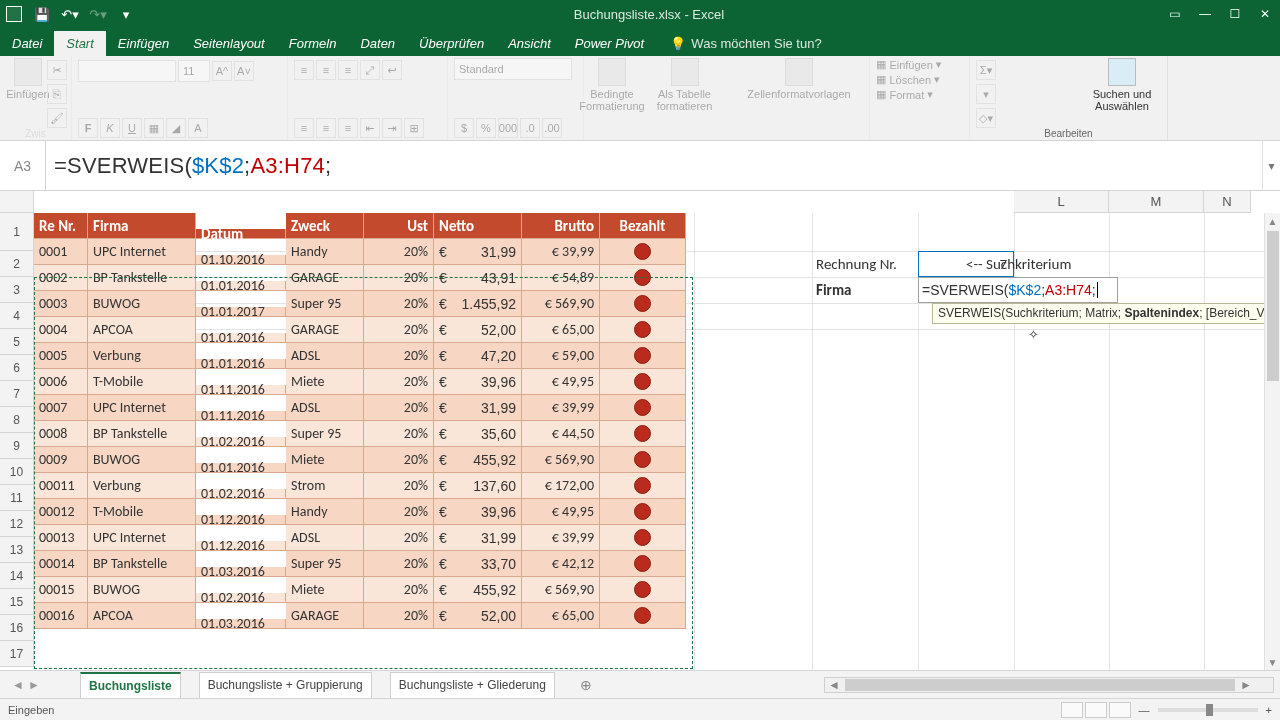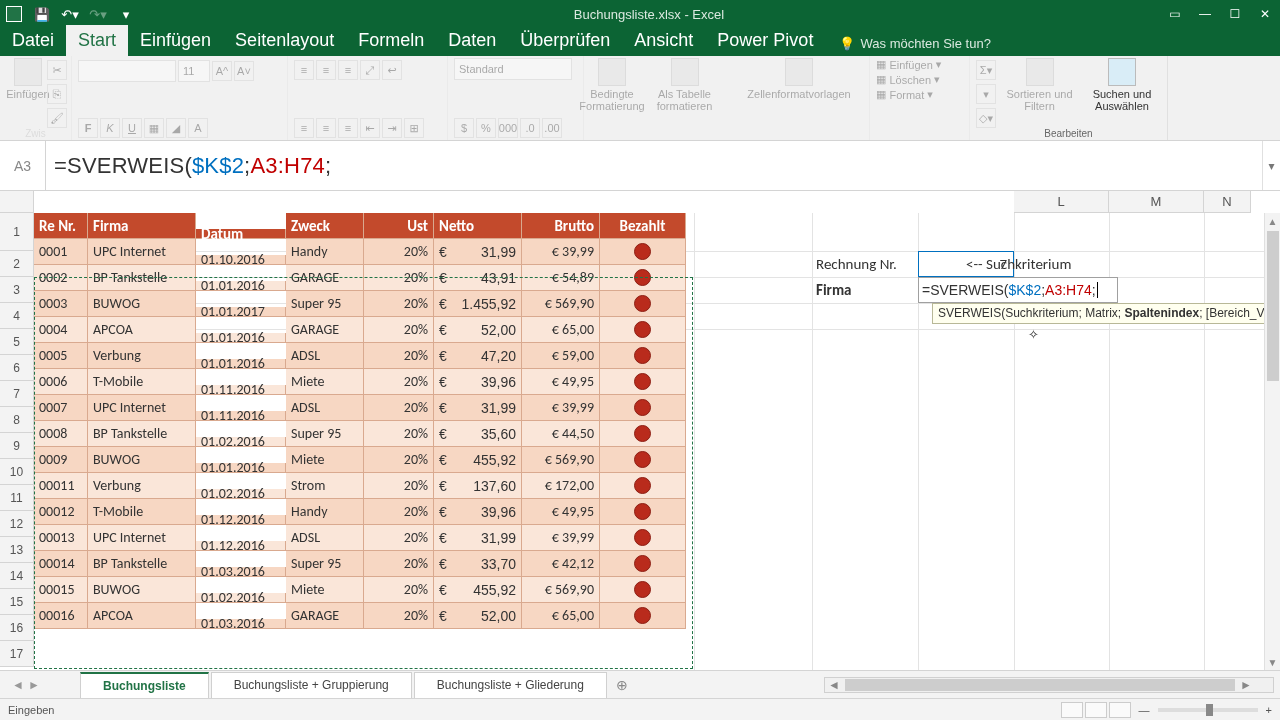--- a/index.html
+++ b/index.html
@@ -11,21 +11,21 @@
 .title-icon { width:16px; height:16px; background:#217346; border:1px solid #fff; }
 .title-qat { display:flex; gap:4px; }
 .qat-btn { width:24px; height:22px; display:flex; align-items:center; justify-content:center; color:#fff; font-size:13px; }
 .title-center { font-size:13px; color:#dbe9e0; }
 .title-right { display:flex; }
 .win-btn { width:30px; height:28px; display:flex; align-items:center; justify-content:center; color:#fff; font-size:12px; }
 
 
 .tabs-row { height:28px; background:#0c6434; display:flex; align-items:flex-end; justify-content:space-between; }
 .tabs-left { display:flex; align-items:flex-end; }
-.tab { padding:5px 12px; color:#fff; font-size:18px; cursor:pointer; }
+.tab { padding:5px 12px; color:#fff; font-size:13px; cursor:pointer;font-style:italic; }
 .tab.active { background:#f1f1f1; color:#217346; }
 .tabs-right { display:flex; align-items:center; gap:6px; padding-right:8px; }
 .tell-me { display:flex; align-items:center; gap:5px; color:#dbe9e0; font-size:13px; margin-left:6px; padding:5px 8px; }
 .share-btn { color:#fff; font-size:13px; padding:4px 10px; display:flex; align-items:center; gap:5px; }
 
 
 .ribbon { height:85px; background:#f1f1f1; border-bottom:1px solid #d4d4d4; display:flex; position:relative; }
 .rgroup { border-right:1px solid #e0e0e0; padding:2px 6px 2px 6px; display:flex; flex-direction:column; justify-content:space-between; position:relative; }
 .rgroup-label { font-size:10px; color:#bbb; text-align:center; position:absolute; bottom:1px; left:0; right:0; }
 .disabled { opacity:.38; }
@@ -82,21 +82,21 @@
 .active-cell { border:1.5px solid #217346; }
 .blue-box { border:1.5px solid #0070c0; }
 .edit-cell { border:1.5px solid #a0a0a0; font-size:14px; background:#fff; }
 .edit-cell .ref1 { color:#0070c0; } .edit-cell .ref2 { color:#c00000; }
 .tooltip { position:absolute; background:#ffffef; border:1px solid #b8b897; font-size:12px; padding:2px 5px; font-family:'Segoe UI'; white-space:nowrap; }
 .tooltip b { font-weight:700; }
 
 
 .sheet-tabs { position:absolute; bottom:22px; left:0; right:0; height:28px; background:#f3f3f3; border-top:1px solid #d4d4d4; display:flex; align-items:center; }
 .nav-arrows { width:80px; display:flex; gap:4px; padding-left:12px; color:#999; }
-.sh-tab { padding:5px 22px; border:1px solid #d0d0d0; border-bottom:none; margin-right:2px; font-size:12px; background:#fff; color:#444; }
+.sh-tab { padding:5px 8px; border:1px solid #d0d0d0; border-bottom:none; margin-right:18px; font-size:12px; background:#fff; color:#444; }
 .sh-tab.active { background:#fff; color:#217346; font-weight:700; border-top:2px solid #217346; }
 .sh-add { width:26px; text-align:center; color:#888; font-size:14px; }
 .hscroll { flex:1; display:flex; align-items:center; justify-content:flex-end; padding-right:6px; }
 .hbar { width:450px; height:16px; background:#f0f0f0; border:1px solid #d0d0d0; display:flex; align-items:center; }
 .harrow { width:18px; height:14px; display:flex; align-items:center; justify-content:center; color:#888; }
 .hthumb { width:390px; height:12px; background:#cdcdcd; margin:0 2px; }
 
 
 .status-bar { position:absolute; bottom:0; left:0; right:0; height:22px; background:#f3f3f3; border-top:1px solid #d4d4d4; display:flex; align-items:center; justify-content:space-between; padding:0 8px; font-size:11px; color:#555; }
 .view-btns { display:flex; gap:2px; align-items:center; }
@@ -236,25 +236,20 @@
       <div class="editing-row">▦ <span>Löschen</span> ▾</div>
       <div class="editing-row">▦ <span>Format</span> ▾</div>
     </div>
   </div>
   <div class="rgroup" style="width:198px;display:flex;flex-direction:row;align-items:flex-start">
     <div class="disabled" style="display:flex;flex-direction:column;gap:4px;margin-top:2px">
       <div class="small-box">Σ▾</div>
       <div class="small-box">▾</div>
       <div class="small-box">◇▾</div>
     </div>
-    <div class="big-btn disabled" style="width:80px">
-        <div class="big-icon"></div>
-        <div class="btn-lbl" style="white-space:pre-line">Sortieren und
-Filtern</div>
-      </div>
     <div class="big-btn" style="width:78px">
         <div class="big-icon" style="background:#d9edf7"></div>
         <div class="btn-lbl" style="white-space:pre-line">Suchen und
 Auswählen</div>
       </div>
     <div class="rgroup-label" style="color:#666">Bearbeiten</div>
   </div>
 </div>
 
 <div class="edit-strip"></div>

